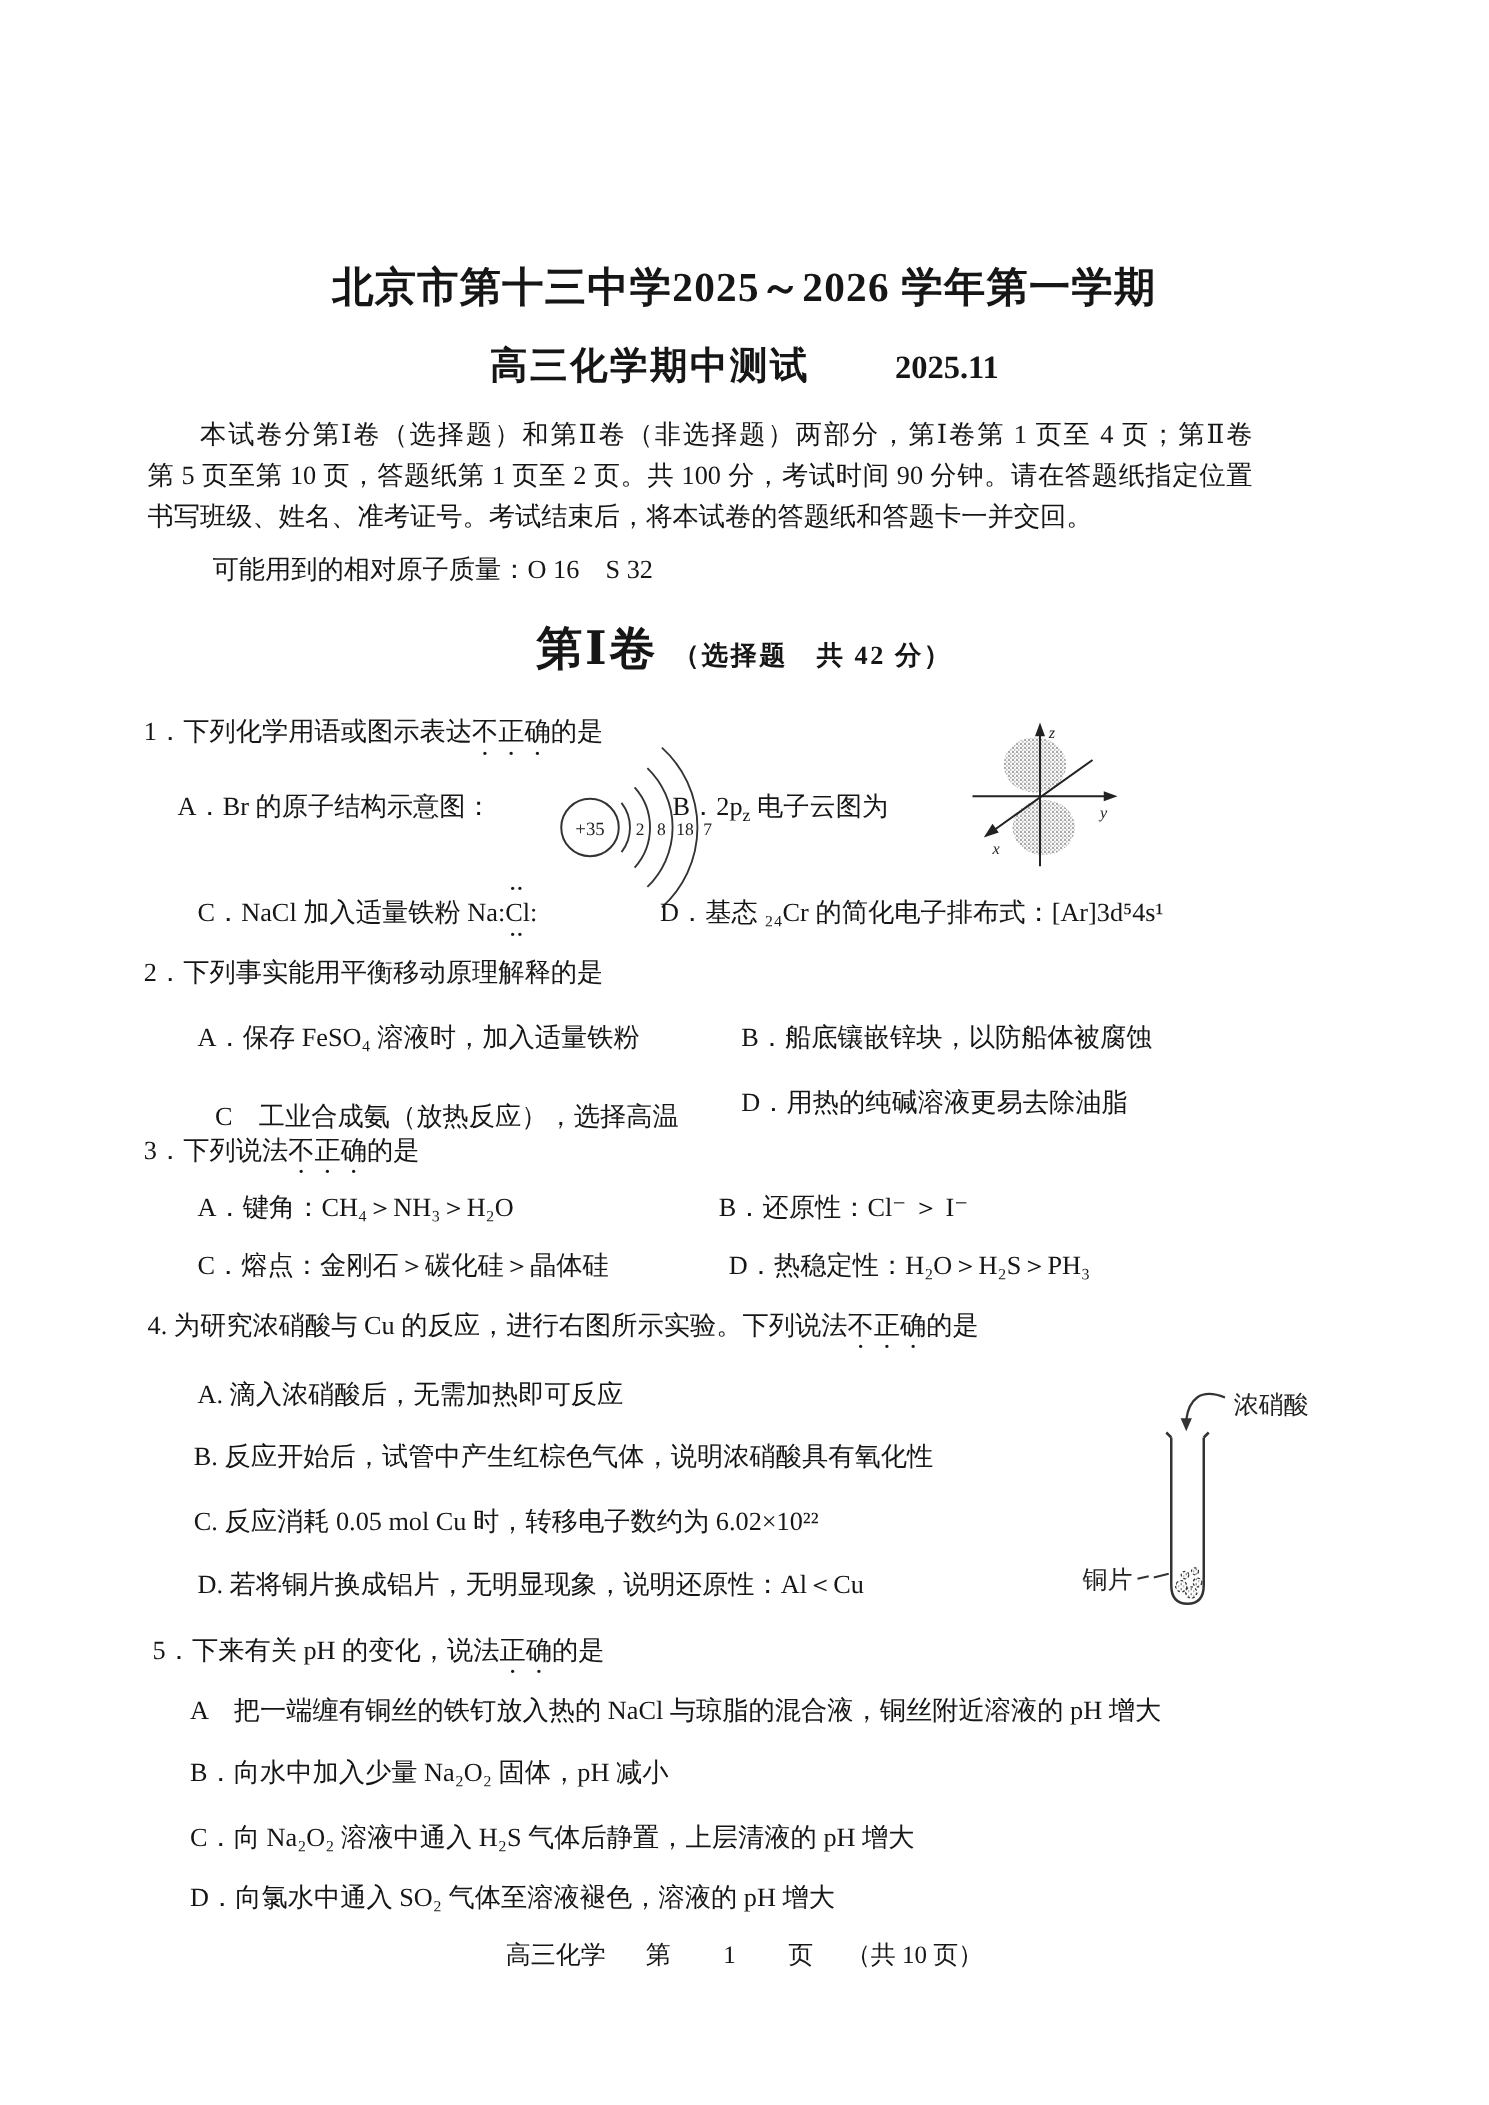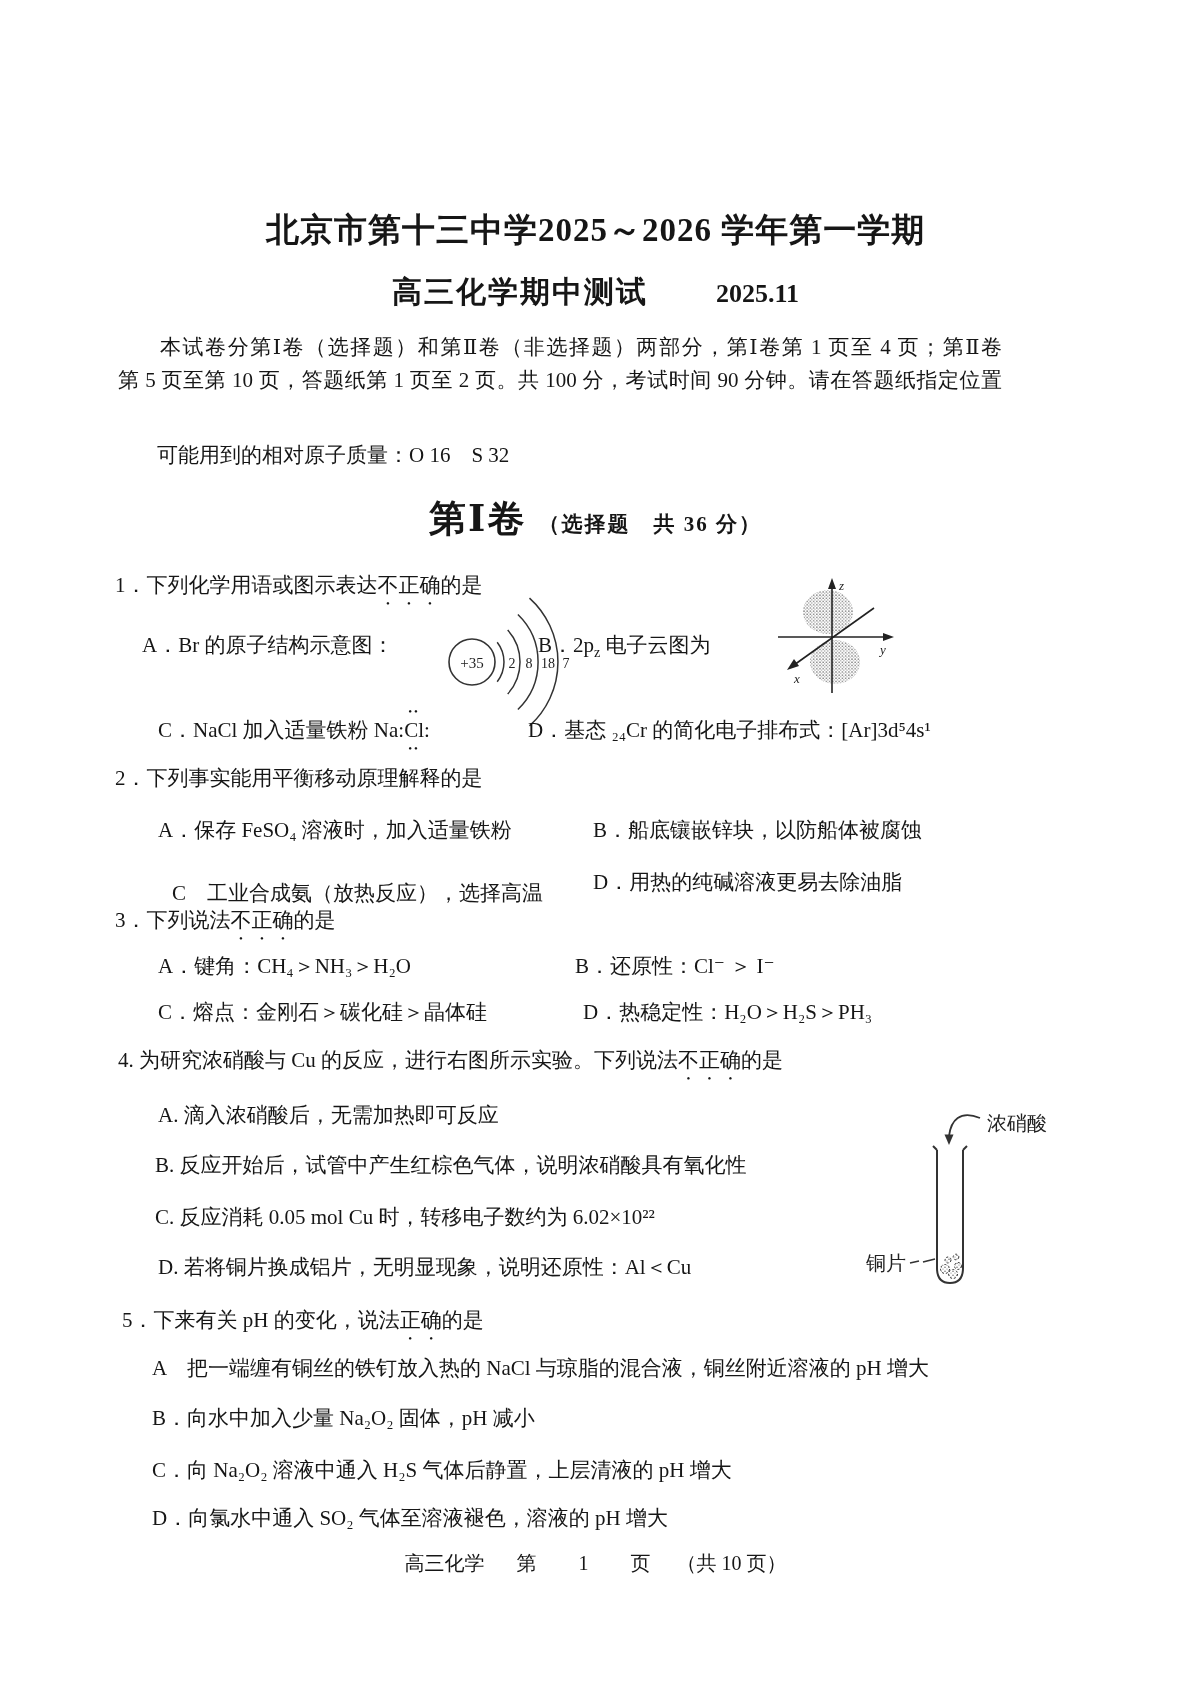--- a/index.html
+++ b/index.html
@@ -11,21 +11,21 @@
   .abs{position:absolute;white-space:nowrap;}
   .t{font-size:21px;line-height:28px;}
   .title1{top:208px;left:0;width:100%;text-align:center;font-size:33px;font-weight:bold;letter-spacing:1px;}
   .title2row{top:272px;left:0;width:100%;display:flex;justify-content:center;align-items:baseline;gap:68px;}
   .title2{font-size:30px;font-weight:bold;letter-spacing:2px;}
   .titledate{font-size:26px;font-weight:bold;}
   .intro{top:331px;left:118px;width:884px;white-space:normal;}
   .intro .ln{font-size:21px;line-height:33px;}
   .jl{text-align:justify;text-align-last:justify;}
   .ind{text-indent:2em;}
-  .masses{top:441px;left:115px;text-indent:2em;}
+  .masses{top:441px;left:128px;text-indent:2em;}
   .section{top:494px;left:0;width:100%;text-align:center;}
   .sec-name{font-size:37px;font-weight:bold;letter-spacing:2px;}
   .sec-sub{font-size:21px;font-weight:bold;margin-left:8px;letter-spacing:2px;}
   .emph{-webkit-text-emphasis:filled dot;-webkit-text-emphasis-position:under;
         text-emphasis:filled dot;text-emphasis-position:under right;}
   sub{font-size:0.68em;}
   .cl-wrap{position:relative;display:inline-block;}
   .cl-dots{position:absolute;left:50%;transform:translateX(-50%);font-size:11px;letter-spacing:2px;line-height:8px;}
   .cl-dots.top{top:-9px;}
   .cl-dots.bottom{bottom:-8px;}
@@ -40,27 +40,28 @@
 
 <div class="abs title1">北京市第十三中学2025～2026 学年第一学期</div>
 <div class="abs title2row">
   <span class="title2">高三化学期中测试</span>
   <span class="titledate">2025.11</span>
 </div>
 
 <div class="abs intro">
   <div class="ln jl ind">本试卷分第Ⅰ卷（选择题）和第Ⅱ卷（非选择题）两部分，第Ⅰ卷第 1 页至 4 页；第Ⅱ卷</div>
   <div class="ln jl">第 5 页至第 10 页，答题纸第 1 页至 2 页。共 100 分，考试时间 90 分钟。请在答题纸指定位置</div>
+  <div class="ln">书写班级、姓名、准考证号。考试结束后，将本试卷的答题纸和答题卡一并交回。</div>
 </div>
 
 <div class="abs t masses">可能用到的相对原子质量：O 16　S 32</div>
 
 <div class="abs section">
   <span class="sec-name">第Ⅰ卷</span>
-  <span class="sec-sub">（选择题　共 36 分）</span>
+  <span class="sec-sub">（选择题　共 42 分）</span>
 </div>
 
 <div class="abs t" style="top:571px;left:115px;"><span>1．下列化学用语或图示表达</span><span class="emph">不正确</span><span>的是</span></div>
 <div class="abs t" style="top:631px;left:142px;">A．Br 的原子结构示意图：</div>
 <div class="abs t" style="top:631px;left:538px;"><span>B．2p</span><sub>z</sub><span> 电子云图为</span></div>
 
 <svg class="abs" style="top:592px;left:438px;" width="140" height="140" viewBox="0 0 140 140">
   <circle cx="34" cy="70" r="23" fill="none" stroke="#333" stroke-width="1.6"></circle>
   <text x="34" y="76" text-anchor="middle" font-size="15">+35</text>
   <path d="M59.2,50.3 A32,32 0 0 1 59.2,89.7" fill="none" stroke="#333" stroke-width="1.5"></path>

